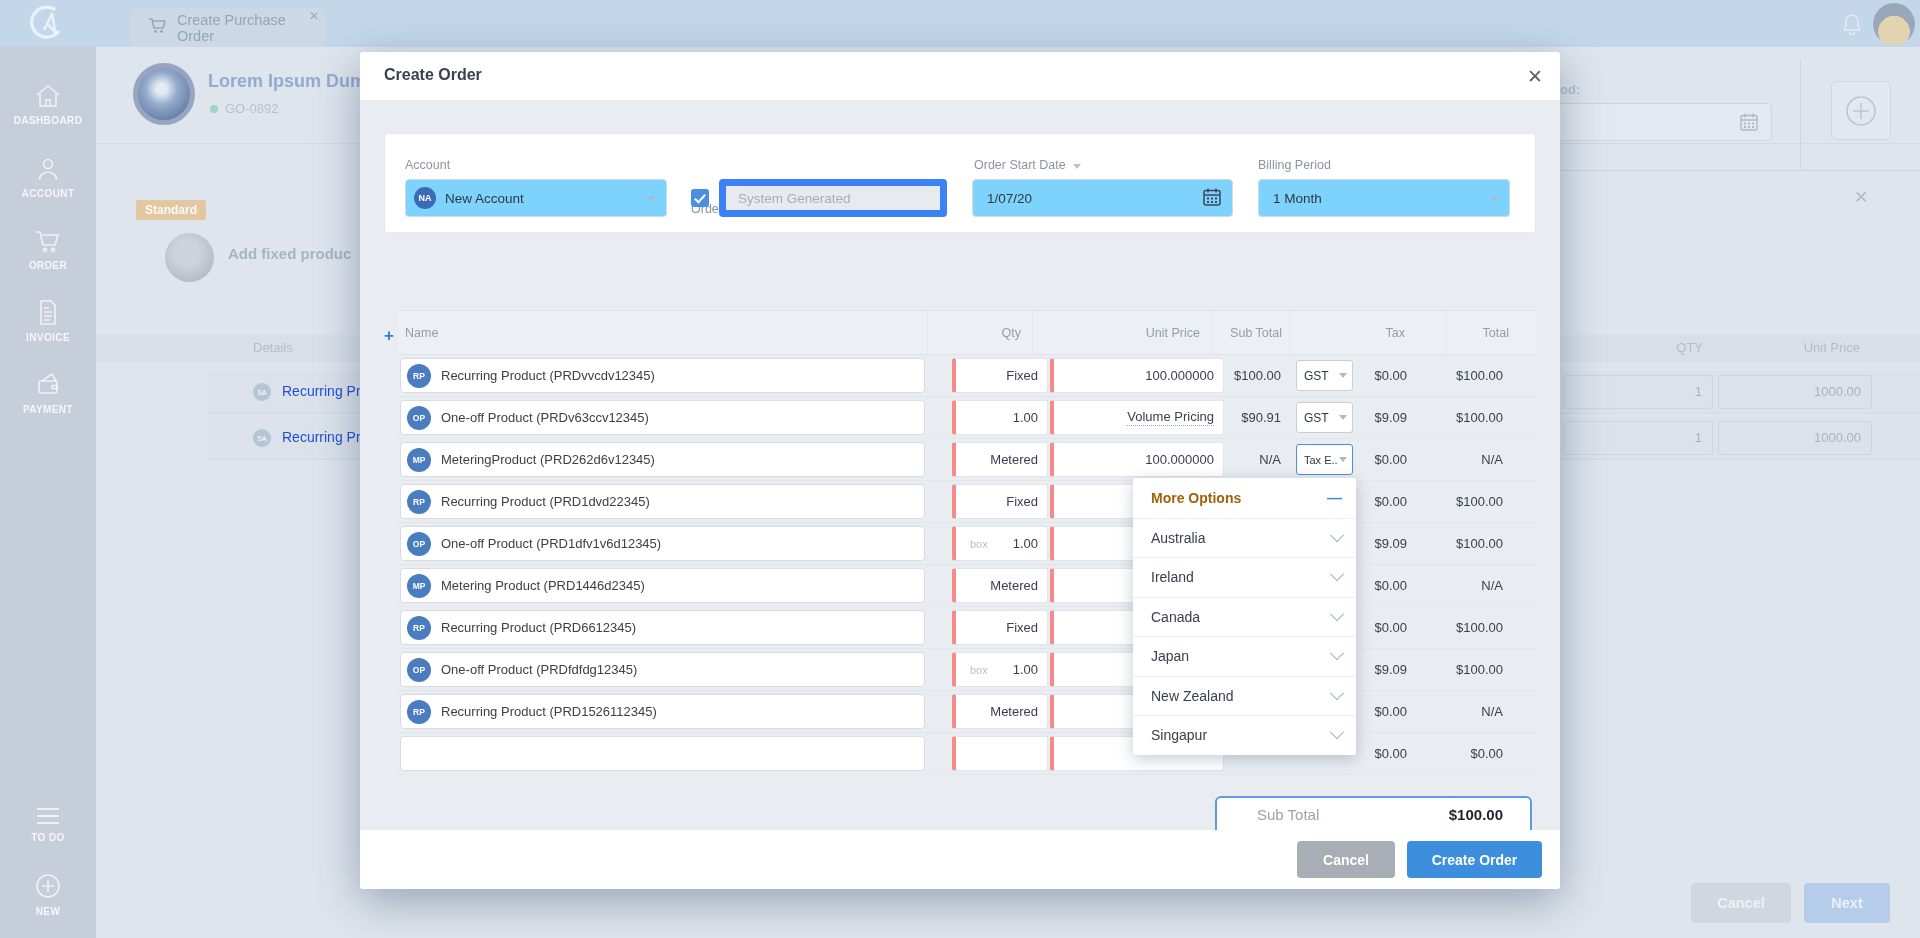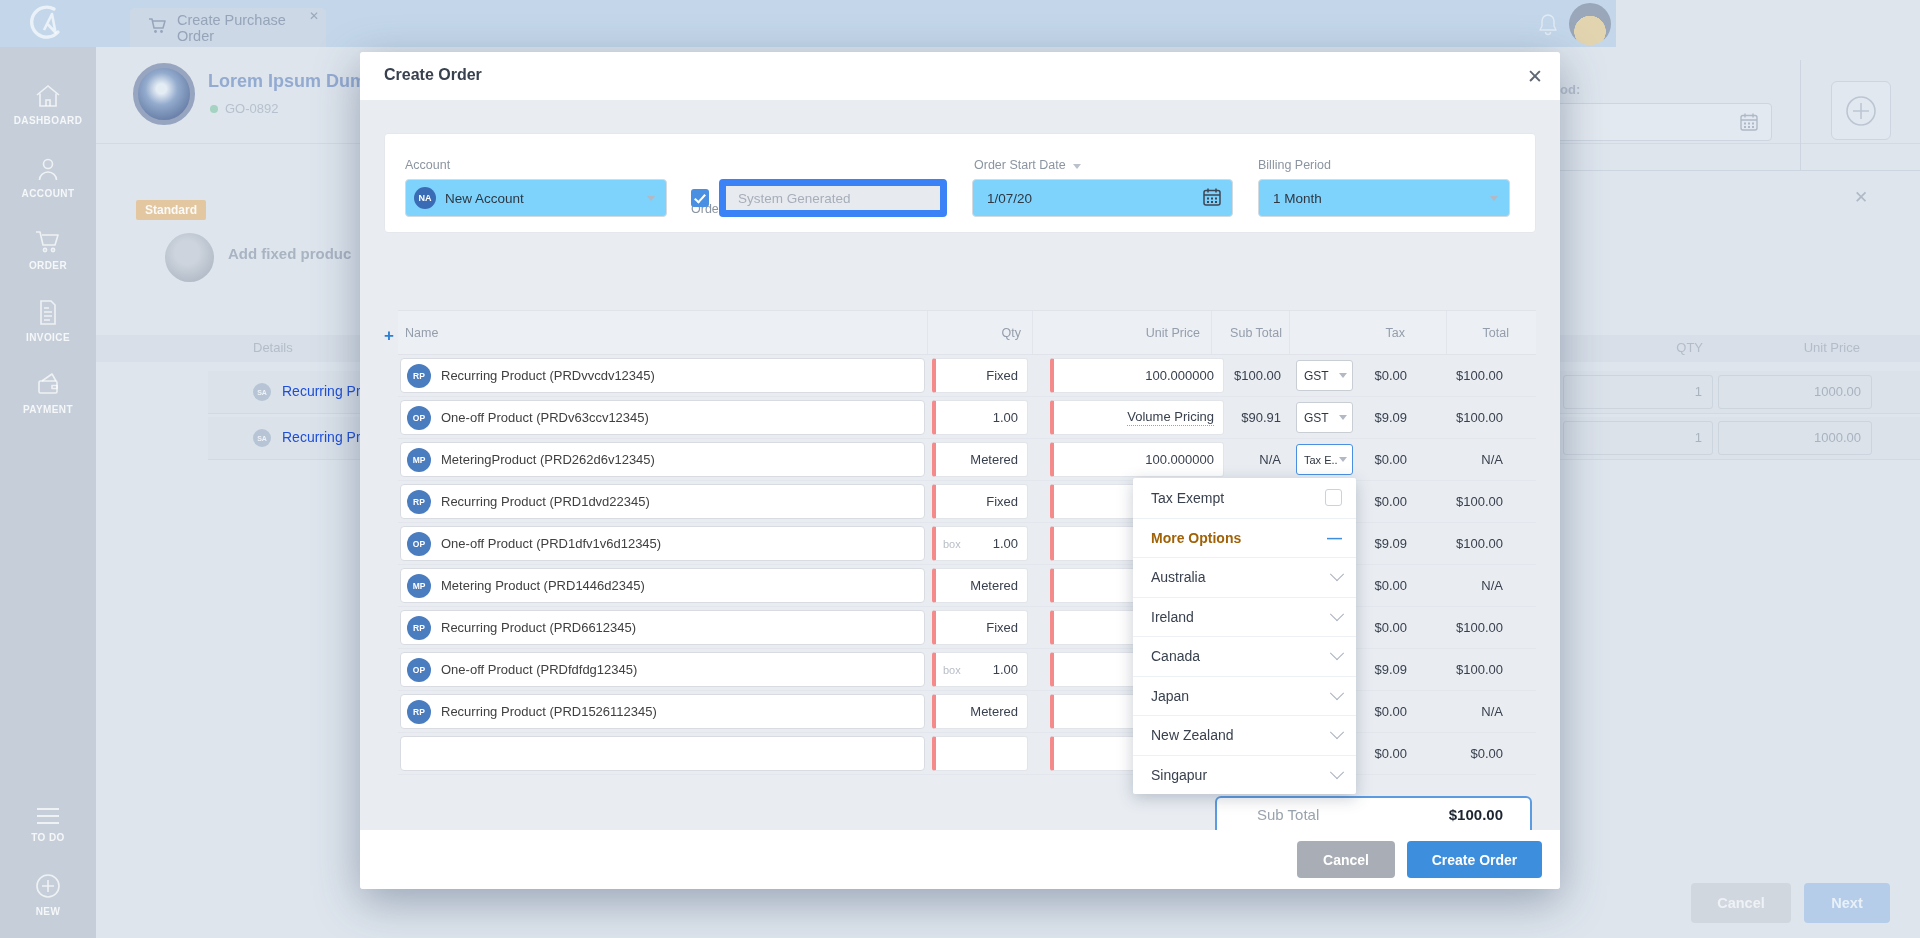--- a/index.html
+++ b/index.html
@@ -1,20 +1,20 @@
 <!DOCTYPE html>
 <html><head>
 <meta charset="utf-8">
 <style>
   html,body{margin:0;padding:0;}
   body{width:1920px;height:938px;overflow:hidden;position:relative;
        font-family:"Liberation Sans","DejaVu Sans",sans-serif;background:#dee5ed;}
 
   
-  .topbar{position:absolute;left:0;top:0;width:1616px;height:47px;background:#c4d7ea;z-index:1;text-decoration:underline;}
+  .topbar{position:absolute;left:0;top:0;width:1920px;height:47px;background:#c4d7ea;z-index:1;text-decoration:underline;}
   .brand-logo{position:absolute;left:24px;top:3px;}
   .app-tab{position:absolute;left:130px;top:8px;width:196px;height:39px;background:#ccd8e6;
            border-radius:5px 5px 0 0;display:flex;align-items:center;gap:9px;padding-left:18px;box-sizing:border-box;}
   .app-tab .tab-label{font-size:14.5px;color:#96a4b9;}
   .tab-close{position:absolute;right:7px;top:1px;font-size:12px;color:#9aa8bc;}
   .topbar-bell{position:absolute;right:58px;top:13px;}
   .topbar-avatar{position:absolute;right:5px;top:3px;width:42px;height:42px;border-radius:50%;
       background:radial-gradient(circle at 50% 68%,#e3d4b0 0 44%,#9aa6ba 45% 100%);}
 
   
@@ -103,21 +103,21 @@
   .th-total{width:90px;justify-content:flex-end;padding-right:27px;}
   .rows{position:relative;}
   .trow{position:relative;height:41px;border-bottom:1px solid #e3e7ed;}
   .cell-name{position:absolute;left:2px;top:3px;width:525px;height:35px;background:#fff;border:1px solid #d8dce2;
      border-radius:4px;box-sizing:border-box;display:flex;align-items:center;}
   .chip{width:24px;height:24px;border-radius:50%;background:#4a7cc0;color:#fff;font-size:8.5px;font-weight:bold;
      display:flex;align-items:center;justify-content:center;margin:0 10px 0 6px;flex:none;}
   .pname{font-size:13px;color:#404040;white-space:nowrap;}
   .inbox{position:absolute;top:3px;height:35px;background:#fff;border:1px solid #e1e4e9;border-left:4px solid #f48a8a;
      border-radius:3px;box-sizing:border-box;display:flex;align-items:center;font-size:13px;color:#39414e;}
-  .cell-qty{left:534px;width:96px;}
+  .cell-qty{left:554px;width:96px;padding-left:7px;}
   .cell-unit{left:636px;width:174px;margin-left:16px;}
   .qpre{font-size:11px;color:#b8bec7;margin-left:7px;}
   .qval,.uval{margin-left:auto;margin-right:9px;}
   .uval.dotted{border-bottom:1.5px dotted #9aa3ae;padding-bottom:1px;}
   .cell-sub{position:absolute;left:813px;width:70px;top:0;height:41px;display:flex;align-items:center;
      justify-content:flex-end;font-size:13px;color:#39414e;}
   .tsel{position:absolute;left:898px;top:5px;width:57px;height:31px;background:#fff;border:1px solid #c9ced5;
      border-radius:3px;box-sizing:border-box;display:flex;align-items:center;font-size:12px;color:#2f3742;
      padding-left:7px;}
   .tsel.active{border:1px solid #4a90e2;font-size:11px;}
@@ -570,25 +570,20 @@
           </div>
           <div class="cell-sub"></div>
 
           <span class="tamt">$0.00</span>
           <div class="cell-total">$0.00</div>
         </div>
       </div>
 
     <div class="dropdown">
 
-        <div class="dd-item">
-          <span class="dd-label">Tax Exempt</span>
-          <span class="cbx-empty"></span>
-
-        </div>
 
         <div class="dd-item">
           <span class="dd-label link">More Options</span>
 
           <span class="dd-dash">—</span>
 
         </div>
 
         <div class="dd-item">
           <span class="dd-label">Australia</span>

